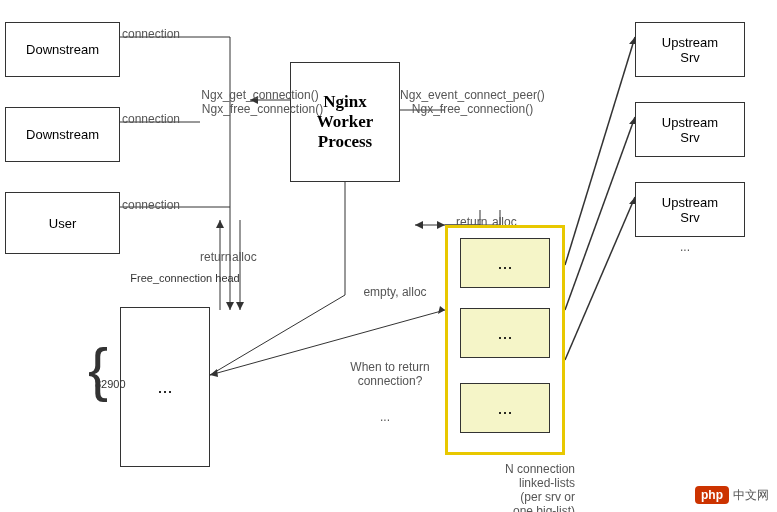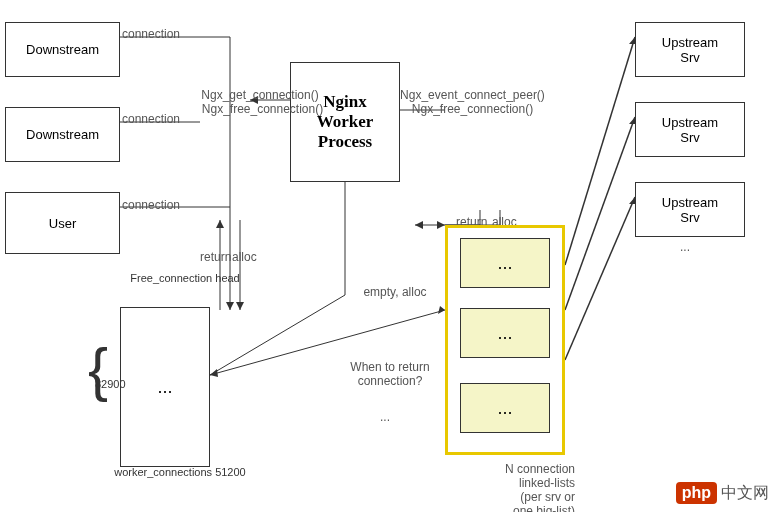--- a/index.html
+++ b/index.html
@@ -107,25 +107,25 @@
       bottom: 8px; right: 8px;
       display: flex;
       align-items: center;
       gap: 4px;
     }
     .php-logo {
       background: #cc3300;
       color: #fff;
       border-radius: 4px;
       padding: 2px 6px;
-      font-size: 16px;
+      font-size: 12px;
       font-weight: bold;
     }
     .cn-text {
-      font-size: 16px;
+      font-size: 12px;
       color: #555;
     }
     .brace {
       position: absolute;
       font-size: 60px;
       color: #333;
       left: 88px;
       top: 335px;
     }
   </style>
@@ -207,23 +207,20 @@
   <div class="brace">{</div>
 
   <div class="label" style="left:95px; top:378px;">
     <span>82900</span>
   </div>
 
   <div class="label" style="left:120px; top:272px; width:130px;">
     <span>Free_connection head</span>
   </div>
 
-  <div class="label" style="left:100px; top:466px; width:160px;">
-    <span>worker_connections 51200</span>
-  </div>
 
   <div class="label-small" style="left:122px; top:27px;">
     <span>connection</span>
   </div>
   <div class="label-small" style="left:122px; top:112px;">
     <span>connection</span>
   </div>
   <div class="label-small" style="left:122px; top:198px;">
     <span>connection</span>
   </div>

